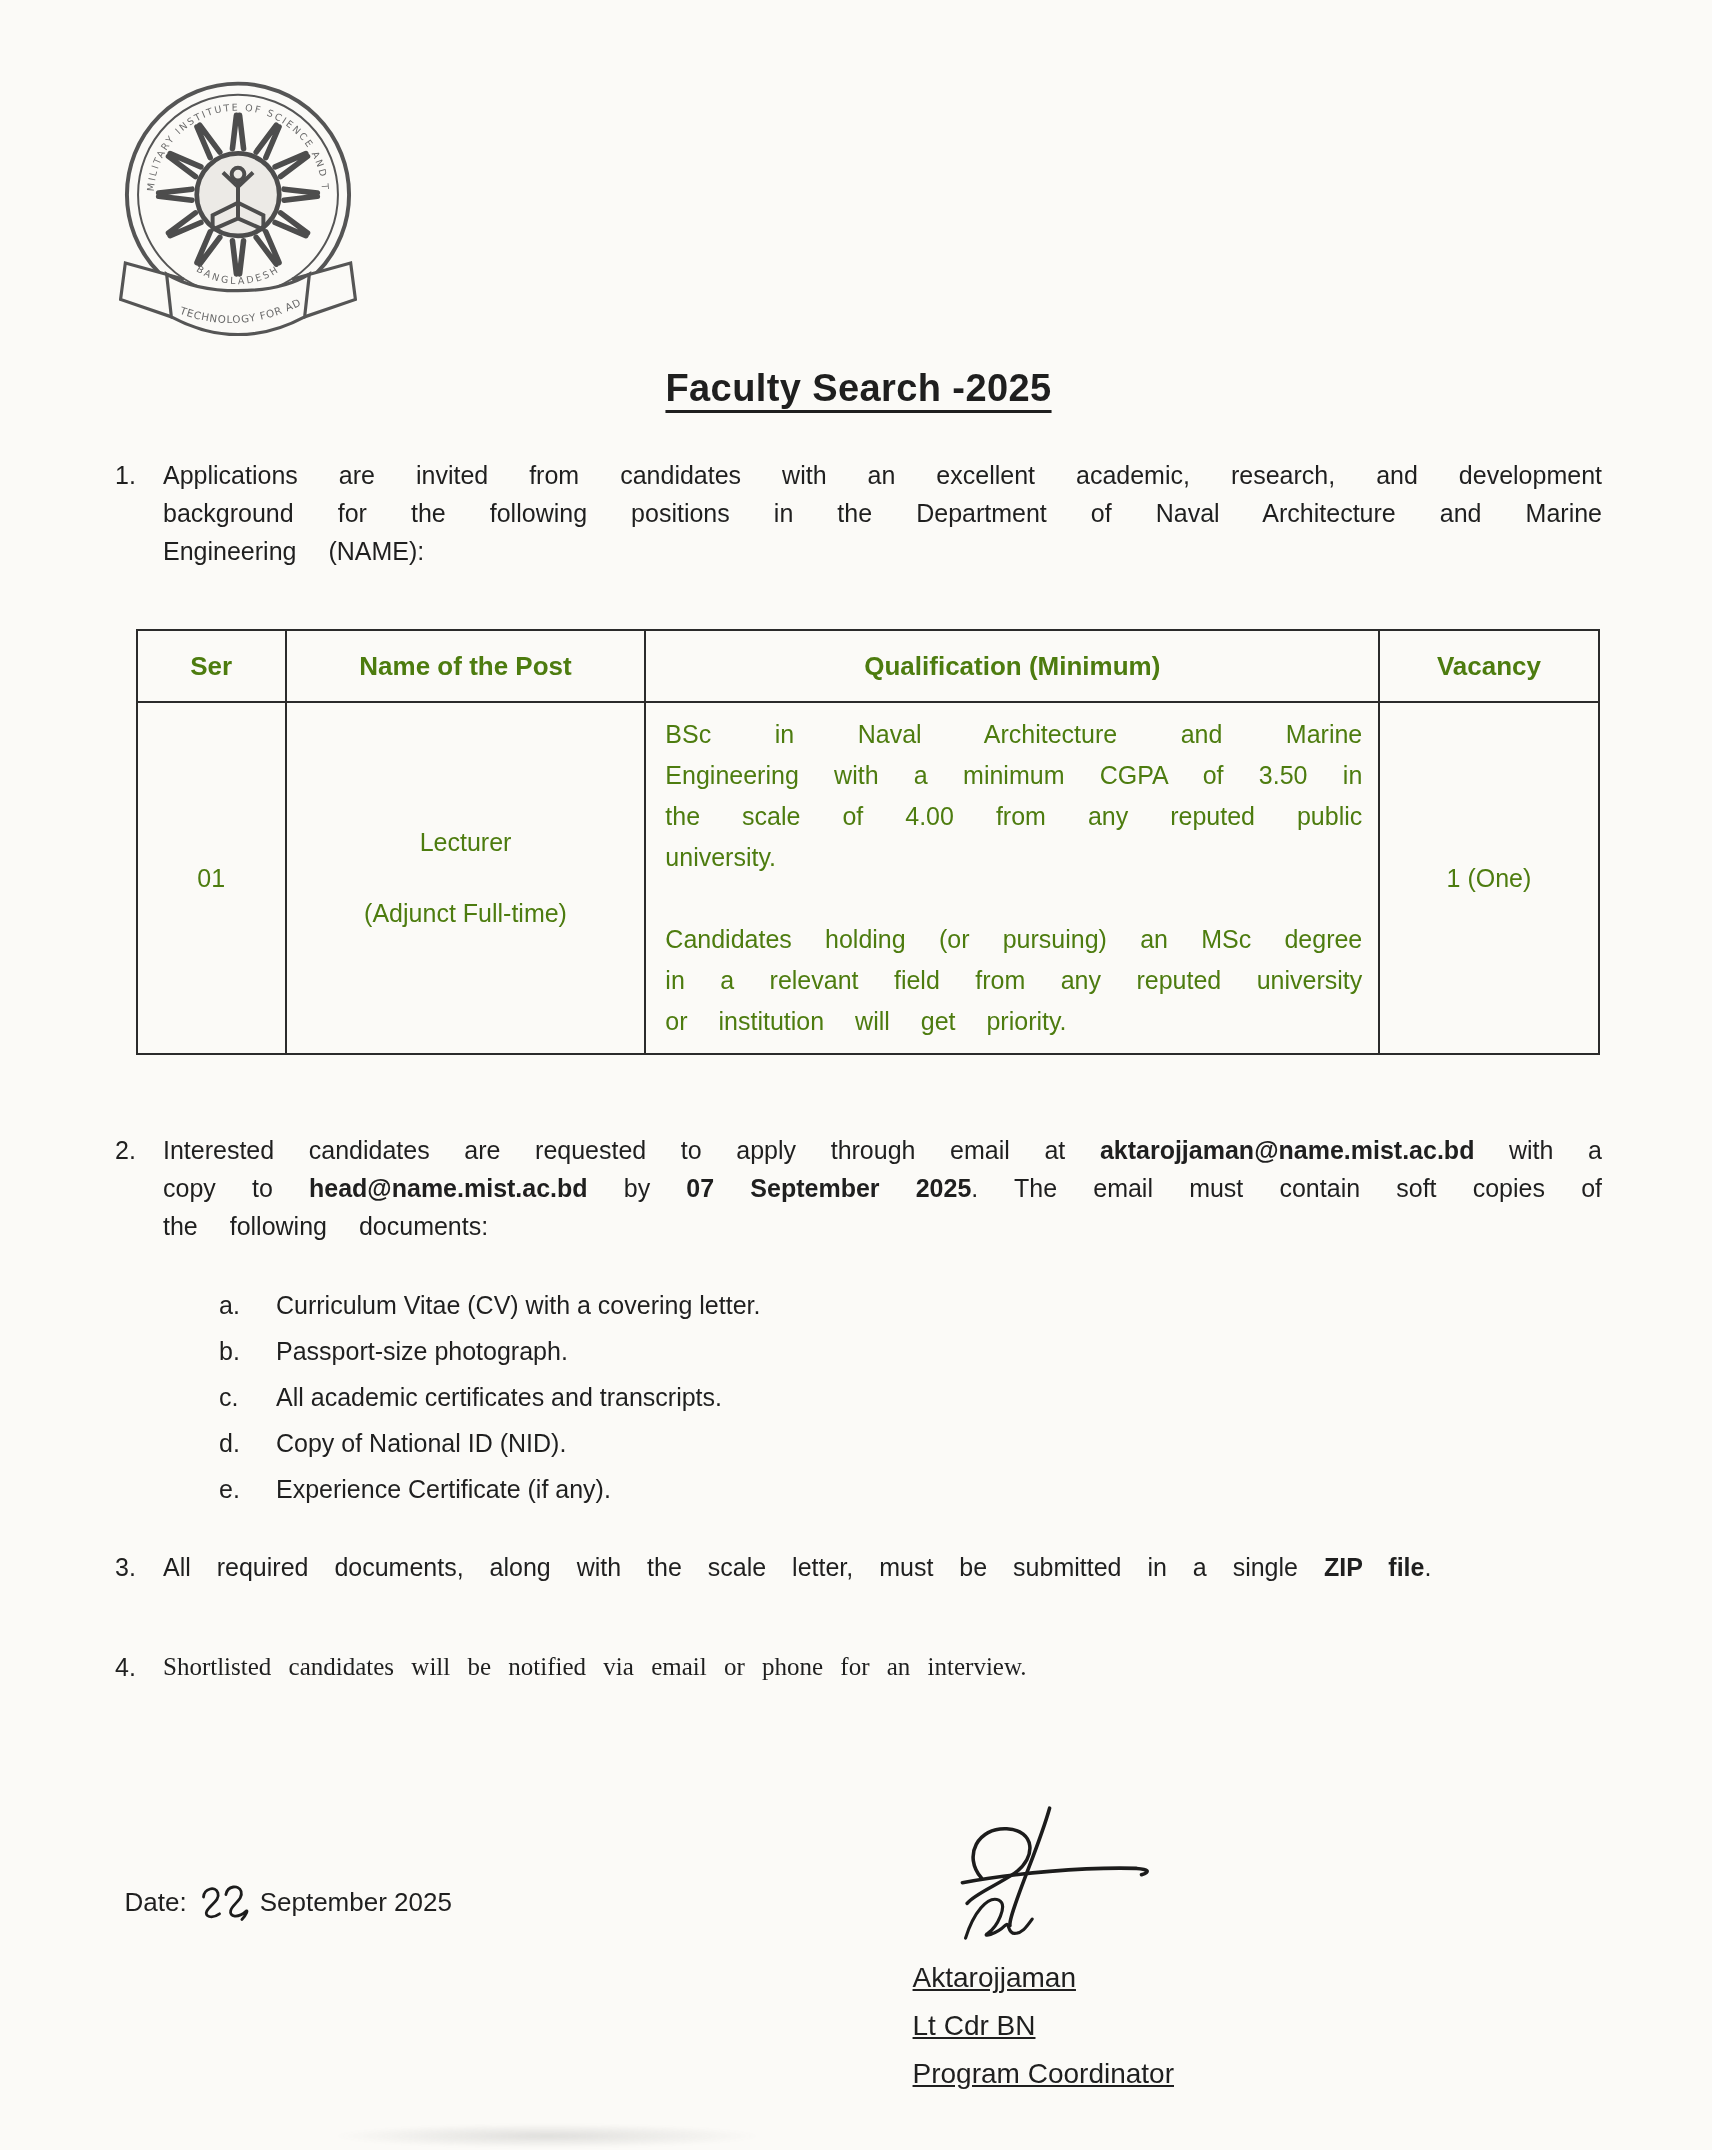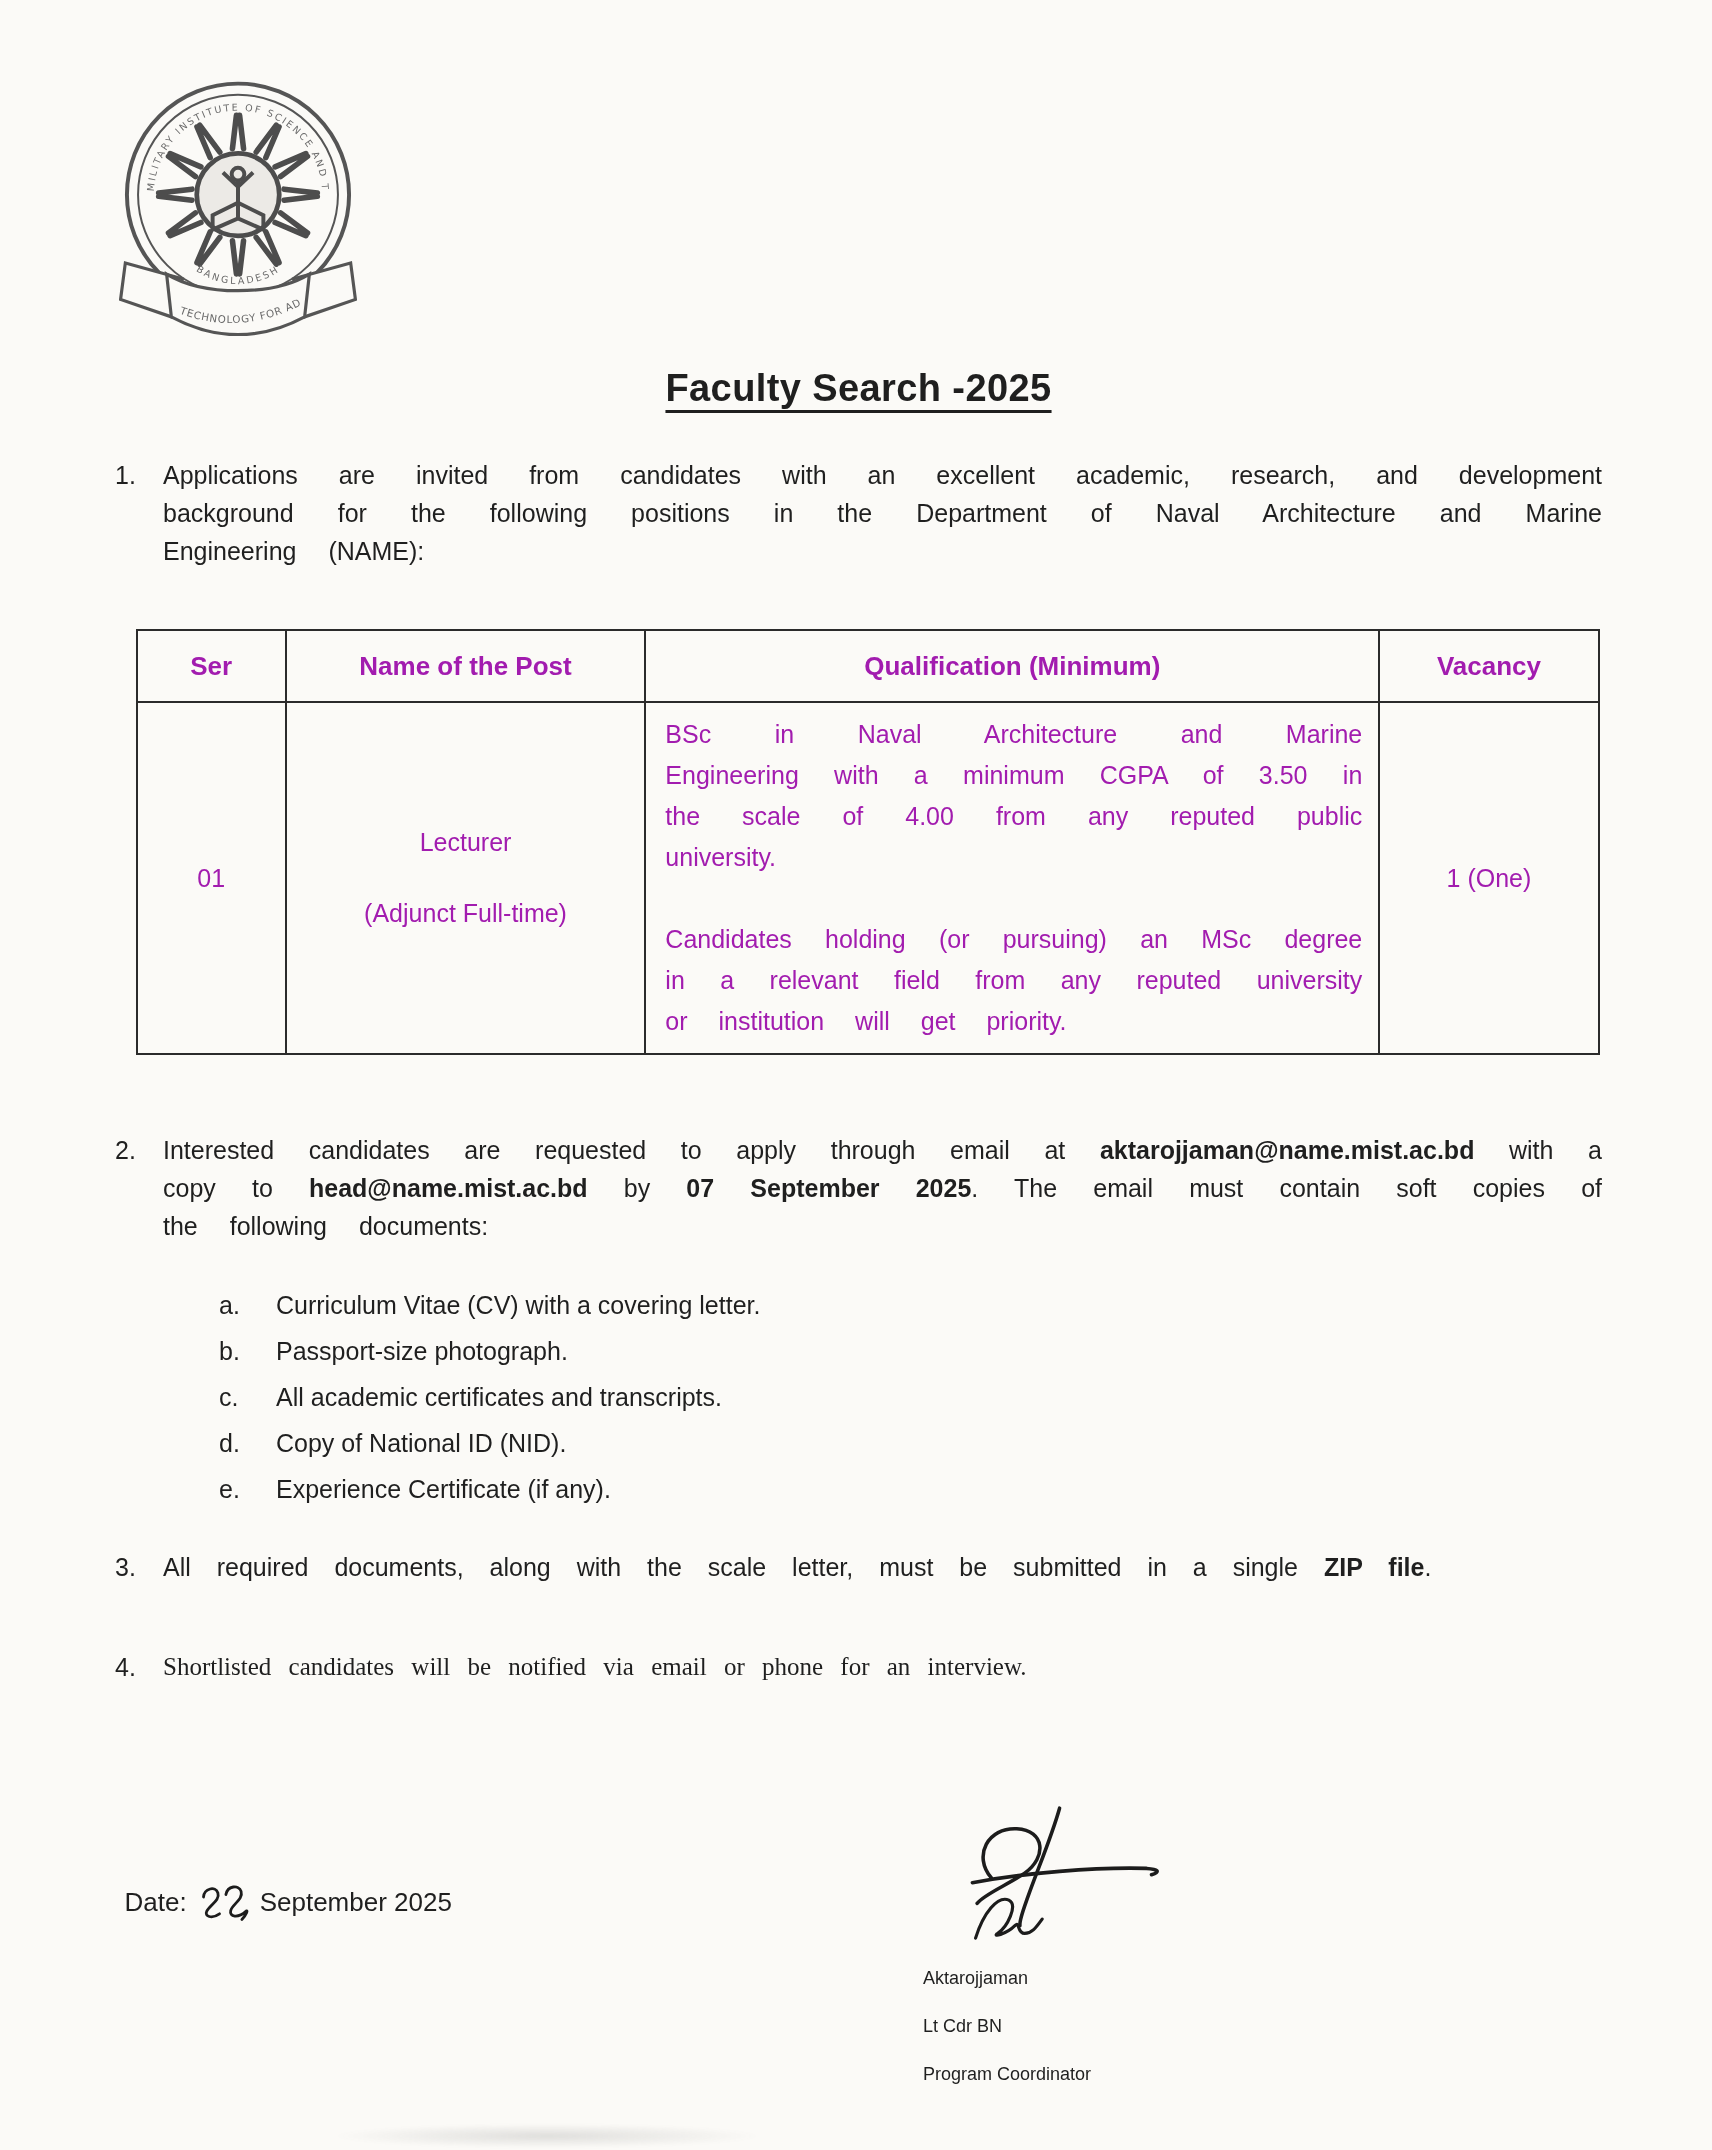--- a/index.html
+++ b/index.html
@@ -46,21 +46,21 @@
   .ws24{word-spacing:19px;}
   .ws14{word-spacing:11px;font-family:Liberation Serif, serif;}
   #item1{margin-top:46px;}
   #item2{margin-top:76px;}
   #item3{margin-top:40px;}
   #item4{margin-top:62px;}
   
   table.post-table{
     border-collapse:collapse;
     width:1464px;margin:59px 0 0 20.6px;
-    font-size:25px;color:#a21caf;
+    font-size:25px;color:#4d7c0f;
   }
   .post-table th,.post-table td{border:2.4px solid #2b2b2b;}
   .post-table th{height:68px;font-size:26px;font-weight:bold;text-align:center;vertical-align:middle;}
   .post-table td{vertical-align:middle;}
   td.c-ser,td.c-post,td.c-vac{text-align:center;}
   td.c-qual{
     vertical-align:top;text-align:justify;word-spacing:24px;
     padding:11px 16px 11px 19px;line-height:41px;margin-top:33px;
   }
   td.c-qual .qp2{margin-top:41px;}
@@ -72,21 +72,21 @@
   
   .sig-row{display:flex;align-items:center;margin-top:119px;}
   .date-line{
     display:flex;align-items:flex-end;
     font-size:26px;line-height:35px;
     margin:0 0 102px 9.5px;white-space:nowrap;
   }
   .hand-day{width:57px;height:44px;margin:0 8px -4.8px 8px;}
   .sig-block{margin-left:auto;margin-right:428px;}
   .sig-scribble{display:block;width:278px;height:149px;margin:0 0 0 -27px;}
-  .sig-name{font-size:18px;line-height:48px;}
+  .sig-name{font-size:28px;line-height:48px;text-decoration:underline;}
   .ink{stroke:#1c1c1c;fill:none;stroke-linecap:round;stroke-linejoin:round;}
   .seal{stroke:#555;fill:none;}
   .sealtxt{fill:#6a6a6a;font-family:"DejaVu Sans",sans-serif;}
   .smudge{
     position:absolute;bottom:3.2px;left:333px;width:428px;height:24px;
     background:radial-gradient(closest-side,rgba(90,90,90,.35),rgba(90,90,90,0));
     filter:blur(1.6px);opacity:.5;
   }
 </style>
 </head>

